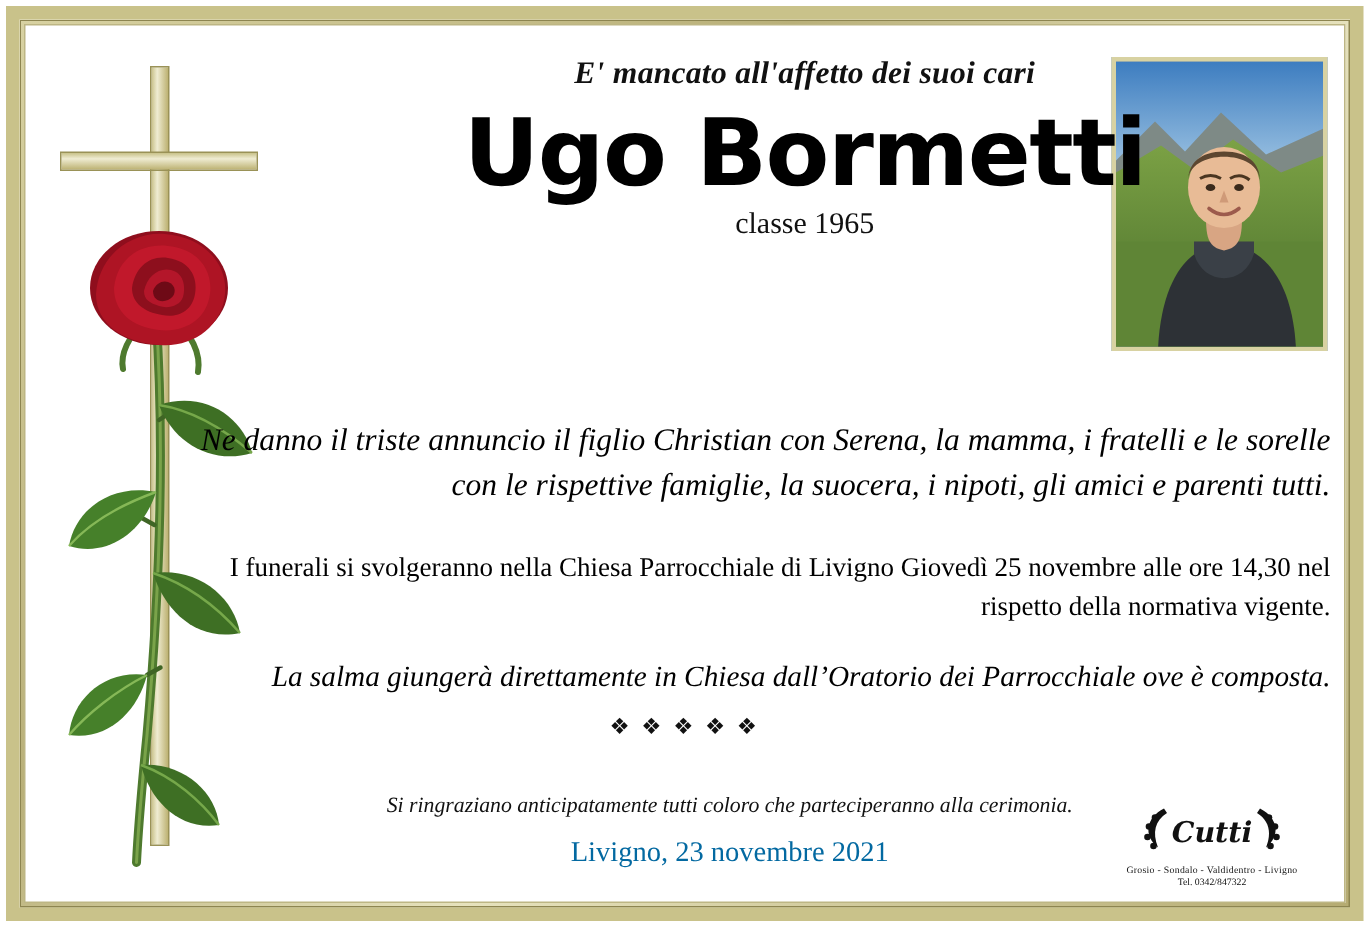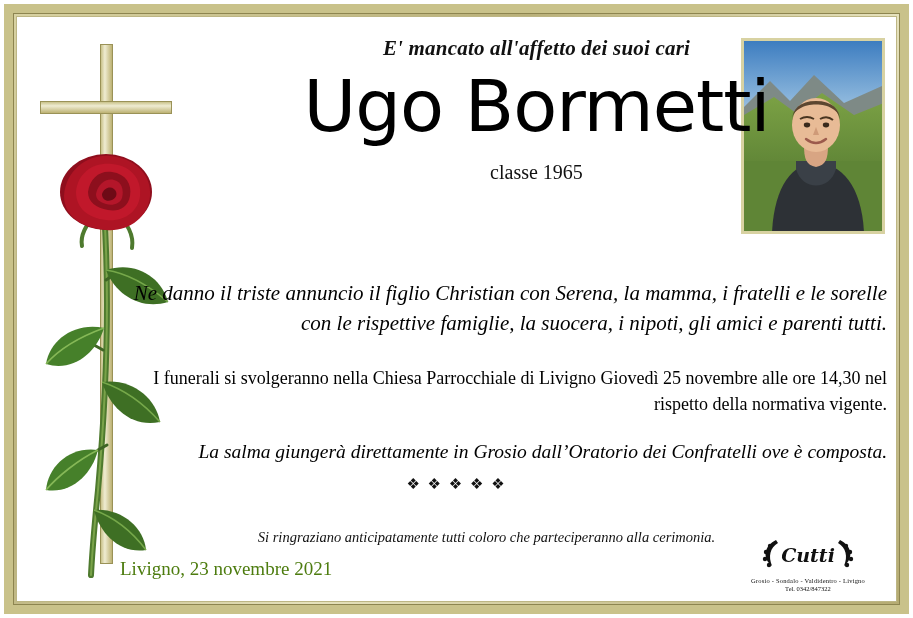--- a/index.html
+++ b/index.html
@@ -104,29 +104,29 @@
     font-size: 21px;
     color: #111;
     letter-spacing: .2px;
     font-family: "Liberation Serif", serif;
     font-style: italic;
     font-weight: 600;
   }
   .name {
     margin-top: 8px;
     font-family: "DejaVu Sans", sans-serif;
-    font-weight: 400;
-    font-size: 72px;
+    font-weight: 700;
+    font-size: 62px;
     letter-spacing: -1px;
     color: #000;
     line-height: 1.05;
     white-space: nowrap;
   }
   .classe {
-    margin-top: 16px;
+    margin-top: 4px;
     font-size: 20px;
     color: #111;
   }
 
   .block {
     position: absolute;
     left: 110px;
     right: 26px;
     text-align: right;
     color: #000;
@@ -168,22 +168,23 @@
     text-align: center;
     font-size: 14.5px;
     font-style: italic;
     color: #111;
   }
   .place-date {
     position: absolute;
     left: 120px;
     right: 60px;
     top: 558px;
+    text-align: center;
     font-size: 19px;
-    color: #4d7c0f;
+    color: #0369a1;
   }
 
   
   .agency {
     position: absolute;
     right: 30px;
     bottom: 26px;
     width: 150px;
     text-align: center;
     color: #111;
@@ -285,21 +286,21 @@
   </div>
 
   <div class="content">
     <div class="preamble">E' mancato all'affetto dei suoi cari</div>
     <div class="name">Ugo Bormetti</div>
     <div class="classe">classe 1965</div>
   </div>
 
   <div class="block announce">Ne danno il triste annuncio  il figlio Christian con Serena, la mamma, i fratelli e le sorelle con le rispettive famiglie, la suocera, i nipoti, gli amici e parenti tutti.</div>
   <div class="block funeral">I funerali si svolgeranno nella Chiesa Parrocchiale di Livigno Giovedì 25 novembre alle ore 14,30 nel rispetto della normativa vigente.</div>
-  <div class="block salma">La salma giungerà direttamente in Grosio dall’Oratorio dei Confratelli ove è composta.</div>
+  <div class="block salma">La salma giungerà direttamente in Chiesa dall’Oratorio dei Parrocchiale ove è composta.</div>
 
   <div class="divider">❖ ❖ ❖ ❖ ❖</div>
 
   <div class="thanks">Si ringraziano anticipatamente tutti coloro che parteciperanno alla cerimonia.</div>
   <div class="place-date">Livigno, 23 novembre 2021</div>
 
   <div class="agency">
     <div>
       <svg width="104" height="34" viewBox="0 0 104 34" xmlns="http://www.w3.org/2000/svg">
         <g fill="#111">

